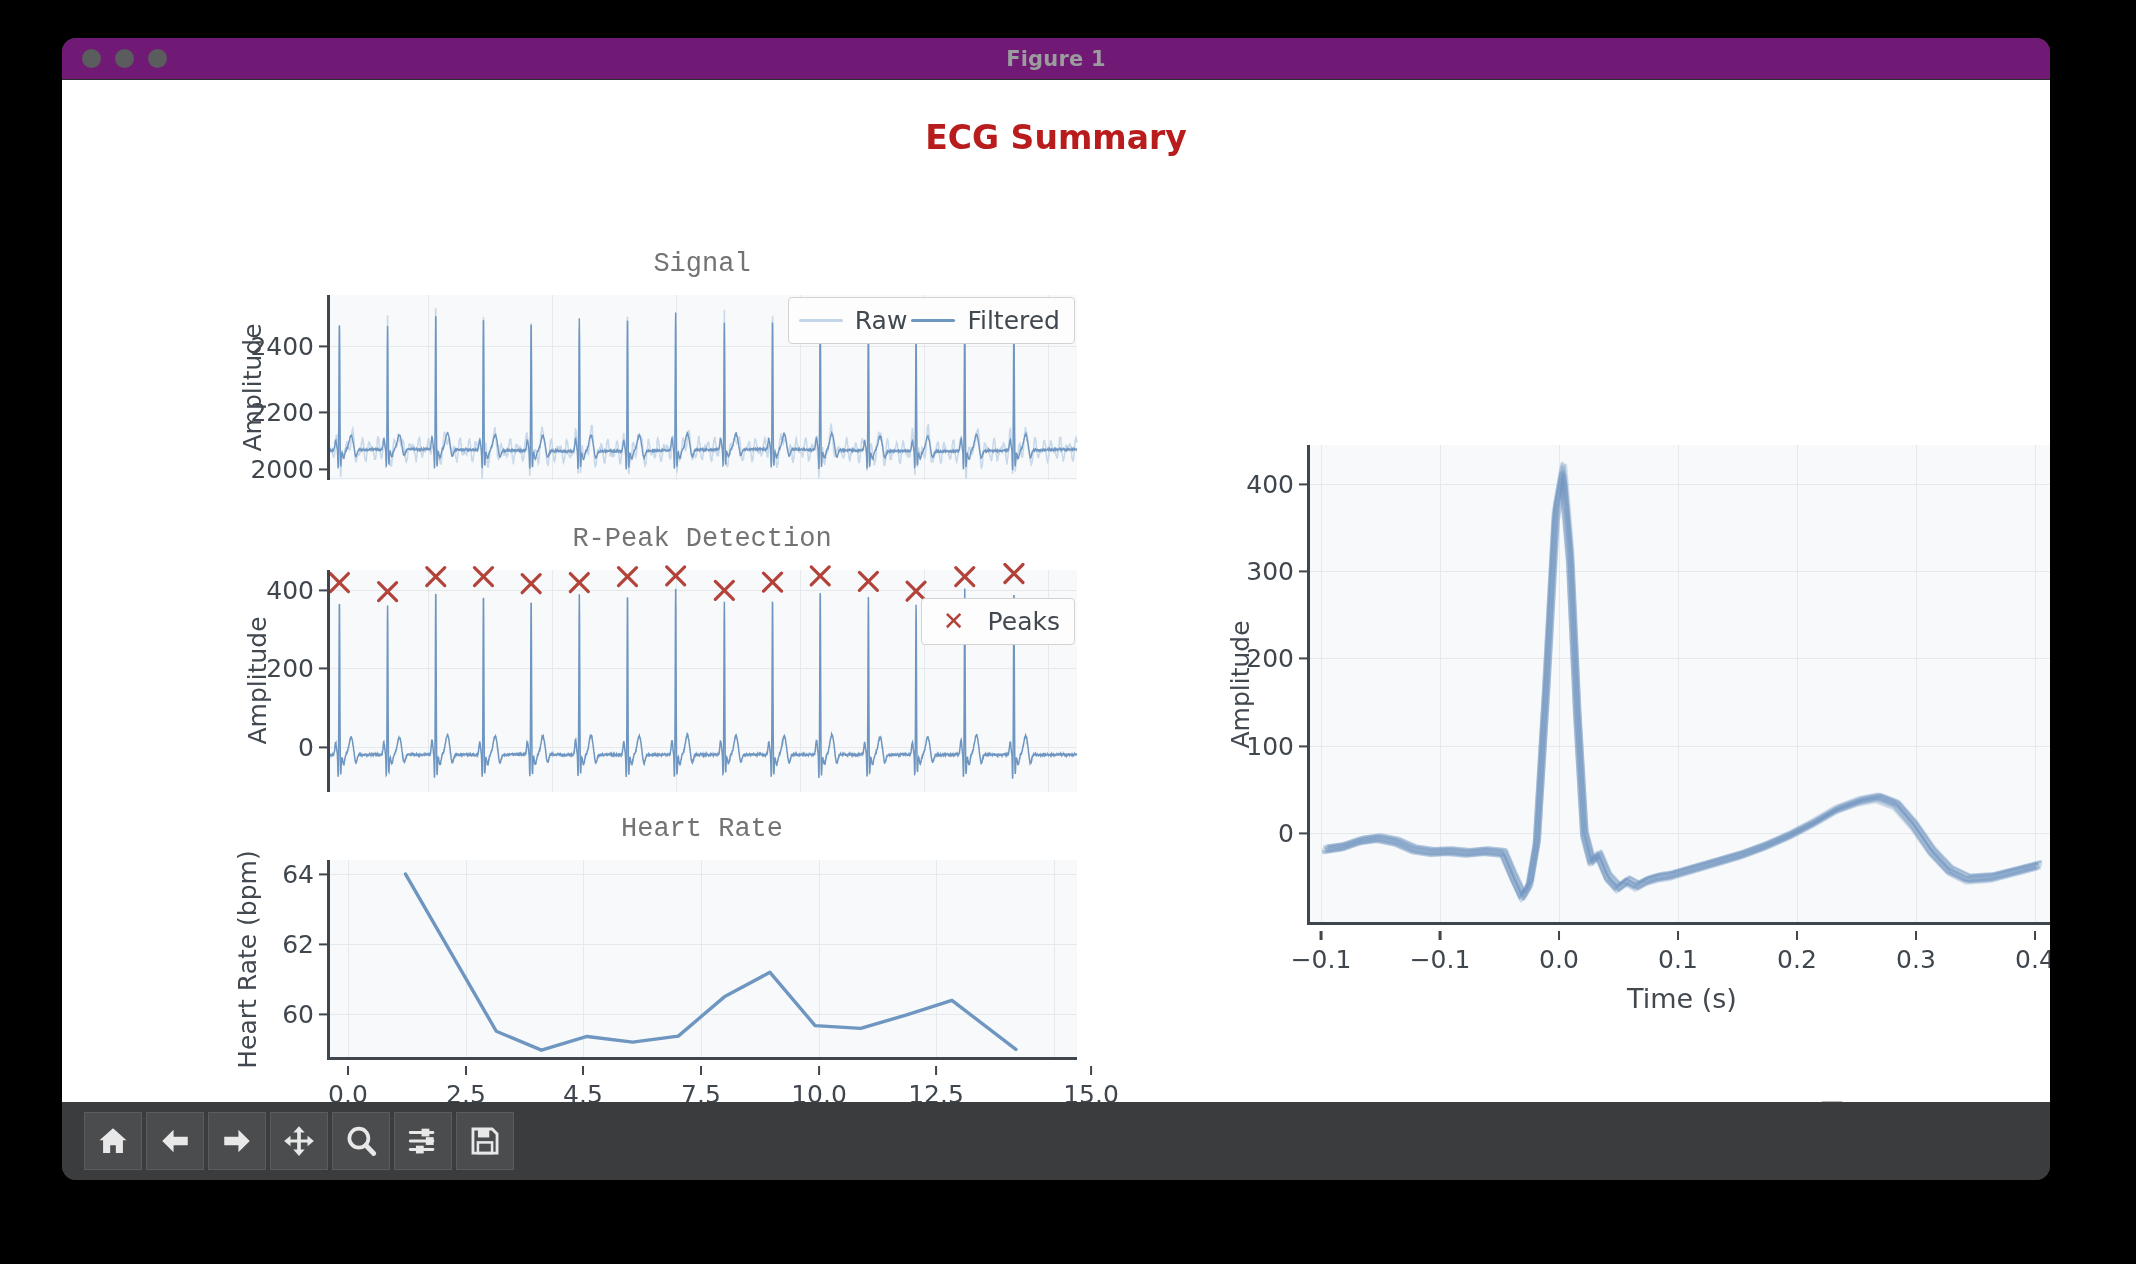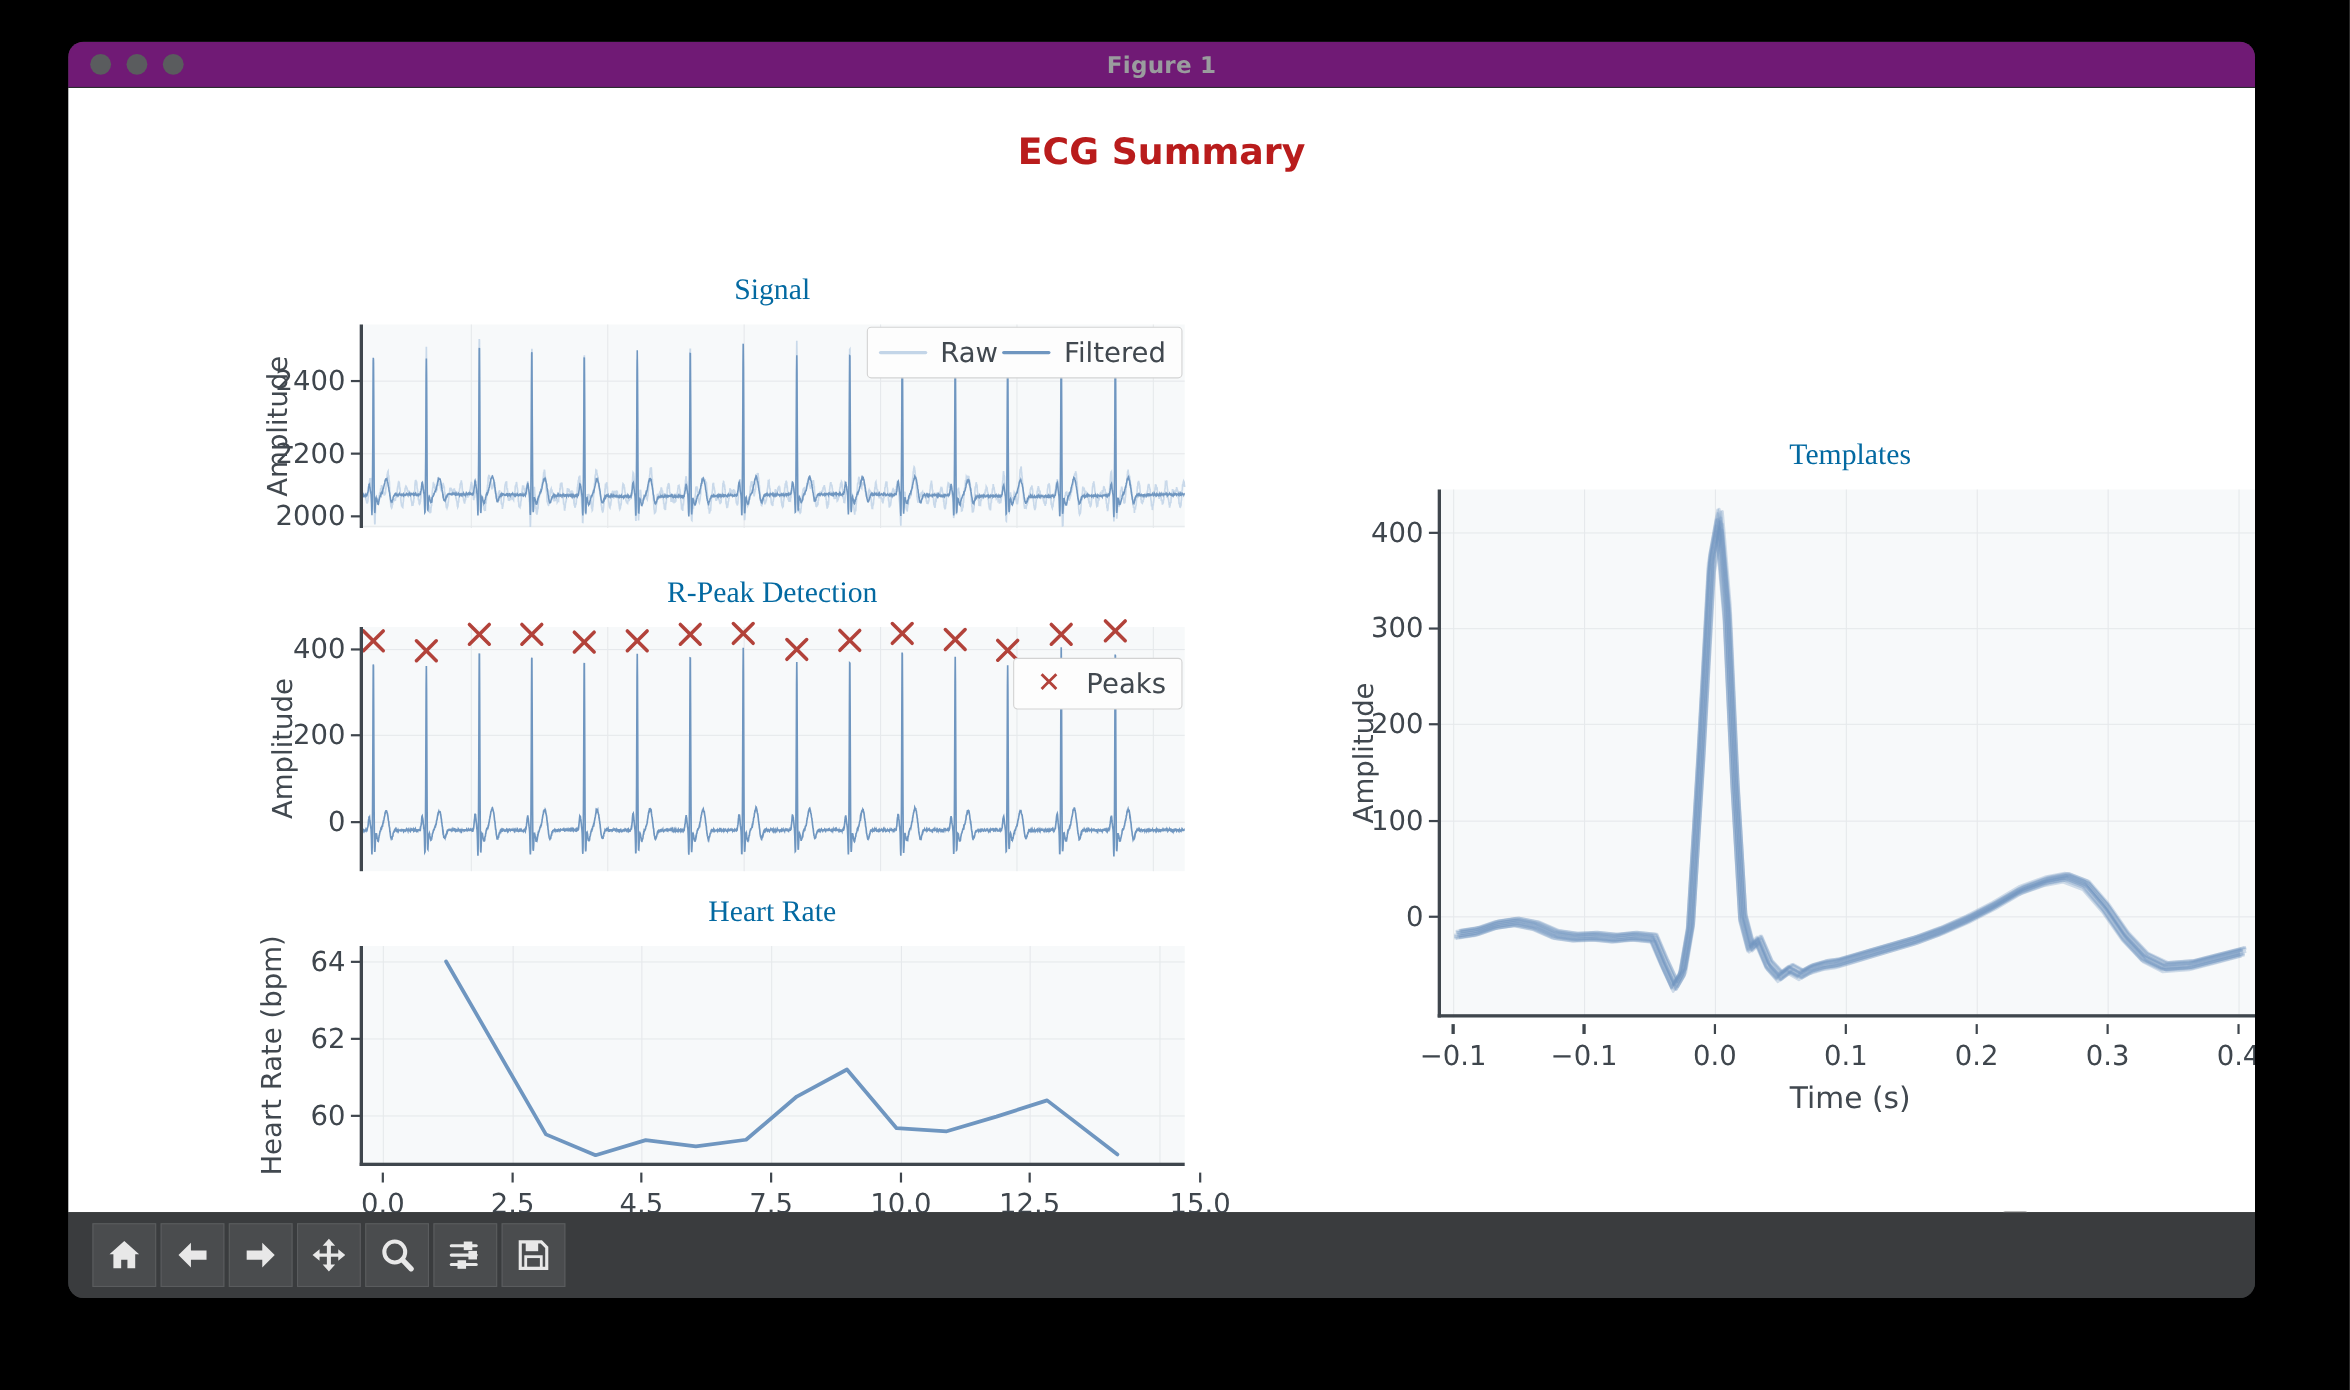--- a/index.html
+++ b/index.html
@@ -76,22 +76,22 @@
     transform: translateX(-50%);
     font-size: 25px; color: #3f464d; white-space: nowrap;
     font-family: "DejaVu Sans", sans-serif;
   }
   .tick-x::before {
     content: ''; position: absolute; left: 50%; bottom: calc(100% + 5px);
     width: 2.2px; height: 9px; background: #3f464d; transform: translateX(-50%);
   }
   .ax-title {
     position: absolute; left: 0; right: 0; bottom: 100%; margin-bottom: 16px;
-    text-align: center; font-size: 27px; color: #0369a1;
-    font-family: Liberation Serif, serif;
+    text-align: center; font-size: 27px; color: #737373;
+    font-family: Liberation Mono, monospace;
   }
   .ylabel {
     position: absolute;
     transform-origin: 50% 50%;
     transform: rotate(-90deg);
     font-size: 25px; color: #41484f; white-space: nowrap;
     text-align: center;
     font-family: "DejaVu Sans", sans-serif;
   }
   .xlabel {
@@ -356,21 +356,20 @@
           <path d="M15.00 405.12 L32.86 402.51 L50.71 396.42 L68.57 393.81 L86.43 397.29 L104.29 405.12 L122.14 407.73 L140.00 406.86 L157.86 408.60 L175.71 406.86 L193.57 408.60 L203.10 431.22 L212.62 452.09 L219.76 439.91 L226.90 398.16 L236.43 240.79 L245.95 66.83 L253.10 27.69 L260.24 110.32 L267.38 266.89 L274.52 389.46 L281.67 417.30 L288.81 410.34 L298.33 432.95 L307.86 443.39 L317.38 436.43 L326.90 441.65 L336.43 436.43 L348.33 432.95 L360.24 431.22 L372.14 427.74 L390.00 422.52 L407.86 417.30 L431.67 410.34 L455.48 401.64 L479.29 391.20 L503.10 379.03 L526.90 365.11 L550.71 356.41 L568.57 352.93 L586.43 359.89 L604.29 380.77 L622.14 406.86 L640.00 426.00 L657.86 434.69 L681.67 432.95 L705.48 426.87 L729.29 420.78 " fill="none" stroke="#6f96c0" stroke-width="2.6" opacity="0.3" stroke-linejoin="round"></path>
           <path d="M16.43 408.16 L34.29 405.48 L52.14 399.23 L70.00 396.55 L87.86 400.13 L105.71 408.16 L123.57 410.84 L141.43 409.95 L159.29 411.74 L177.14 409.95 L195.00 411.74 L204.52 434.96 L214.05 456.39 L221.19 443.89 L228.33 401.02 L237.86 237.32 L247.38 58.70 L254.52 18.51 L261.67 103.35 L268.81 264.11 L275.95 392.09 L283.10 420.67 L290.24 413.52 L299.76 436.74 L309.29 447.46 L318.81 440.31 L328.33 445.67 L337.86 440.31 L349.76 436.74 L361.67 434.96 L373.57 431.38 L391.43 426.02 L409.29 420.67 L433.10 413.52 L456.90 404.59 L480.71 393.87 L504.52 381.37 L528.33 367.08 L552.14 358.15 L570.00 354.58 L587.86 361.72 L605.71 383.16 L623.57 409.95 L641.43 429.60 L659.29 438.53 L683.10 436.74 L706.90 430.49 L730.71 424.24 " fill="none" stroke="#6f96c0" stroke-width="2.6" opacity="0.3" stroke-linejoin="round"></path>
           <path d="M17.86 402.93 L35.71 400.34 L53.57 394.29 L71.43 391.70 L89.29 395.16 L107.14 402.93 L125.00 405.52 L142.86 404.66 L160.71 406.39 L178.57 404.66 L196.43 406.39 L205.95 428.85 L215.48 449.59 L222.62 437.49 L229.76 396.02 L239.29 241.30 L248.81 68.50 L255.95 29.62 L263.10 111.70 L270.24 267.22 L277.38 387.38 L284.52 415.03 L291.67 408.12 L301.19 430.58 L310.71 440.95 L320.24 434.04 L329.76 439.22 L339.29 434.04 L351.19 430.58 L363.10 428.85 L375.00 425.40 L392.86 420.21 L410.71 415.03 L434.52 408.12 L458.33 399.48 L482.14 389.11 L505.95 377.01 L529.76 363.19 L553.57 354.55 L571.43 351.09 L589.29 358.00 L607.14 378.74 L625.00 404.66 L642.86 423.67 L660.71 432.31 L684.52 430.58 L708.33 424.53 L732.14 418.48 " fill="none" stroke="#6f96c0" stroke-width="2.6" opacity="0.3" stroke-linejoin="round"></path>
           <path d="M19.29 405.97 L37.14 403.31 L55.00 397.10 L72.86 394.44 L90.71 397.99 L108.57 405.97 L126.43 408.64 L144.29 407.75 L162.14 409.52 L180.00 407.75 L197.86 409.52 L207.38 432.59 L216.90 453.89 L224.05 441.47 L231.19 398.88 L240.71 237.83 L250.24 60.37 L257.38 20.45 L264.52 104.74 L271.67 264.45 L278.81 390.00 L285.95 418.40 L293.10 411.30 L302.62 434.37 L312.14 445.01 L321.67 437.92 L331.19 443.24 L340.71 437.92 L352.62 434.37 L364.52 432.59 L376.43 429.04 L394.29 423.72 L412.14 418.40 L435.95 411.30 L459.76 402.43 L483.57 391.78 L507.38 379.36 L531.19 365.16 L555.00 356.29 L572.86 352.74 L590.71 359.84 L608.57 381.13 L626.43 407.75 L644.29 427.27 L662.14 436.14 L685.95 434.37 L709.76 428.16 L733.57 421.95 " fill="none" stroke="#6f96c0" stroke-width="2.6" opacity="0.3" stroke-linejoin="round"></path>
           <path d="M20.71 400.74 L38.57 398.17 L56.43 392.16 L74.29 389.59 L92.14 393.02 L110.00 400.74 L127.86 403.32 L145.71 402.46 L163.57 404.18 L181.43 402.46 L199.29 404.18 L208.81 426.49 L218.33 447.08 L225.48 435.07 L232.62 393.88 L242.14 241.81 L251.67 70.18 L258.81 31.56 L265.95 113.09 L273.10 267.56 L280.24 385.30 L287.38 412.76 L294.52 405.89 L304.05 428.20 L313.57 438.50 L323.10 431.64 L332.62 436.79 L342.14 431.64 L354.05 428.20 L365.95 426.49 L377.86 423.06 L395.71 417.91 L413.57 412.76 L437.38 405.89 L461.19 397.31 L485.00 387.01 L508.81 375.00 L532.62 361.27 L556.43 352.68 L574.29 349.25 L592.14 356.12 L610.00 376.71 L627.86 402.46 L645.71 421.34 L663.57 429.92 L687.38 428.20 L711.19 422.20 L735.00 416.19 " fill="none" stroke="#6f96c0" stroke-width="2.6" opacity="0.3" stroke-linejoin="round"></path>
         </svg>
 
       <div class="spine-l"></div>
       <div class="spine-b"></div>
 
-      <div class="ax-title">Templates</div>
 
       <div class="tick-y" style="top:39px;">400</div>
       <div class="tick-y" style="top:126px;">300</div>
       <div class="tick-y" style="top:213px;">200</div>
       <div class="tick-y" style="top:301px;">100</div>
       <div class="tick-y" style="top:388px;">0</div>
 
       <div class="tick-x" style="left:14px;">−0.1</div>
       <div class="tick-x" style="left:133px;">−0.1</div>
       <div class="tick-x" style="left:252px;">0.0</div>

